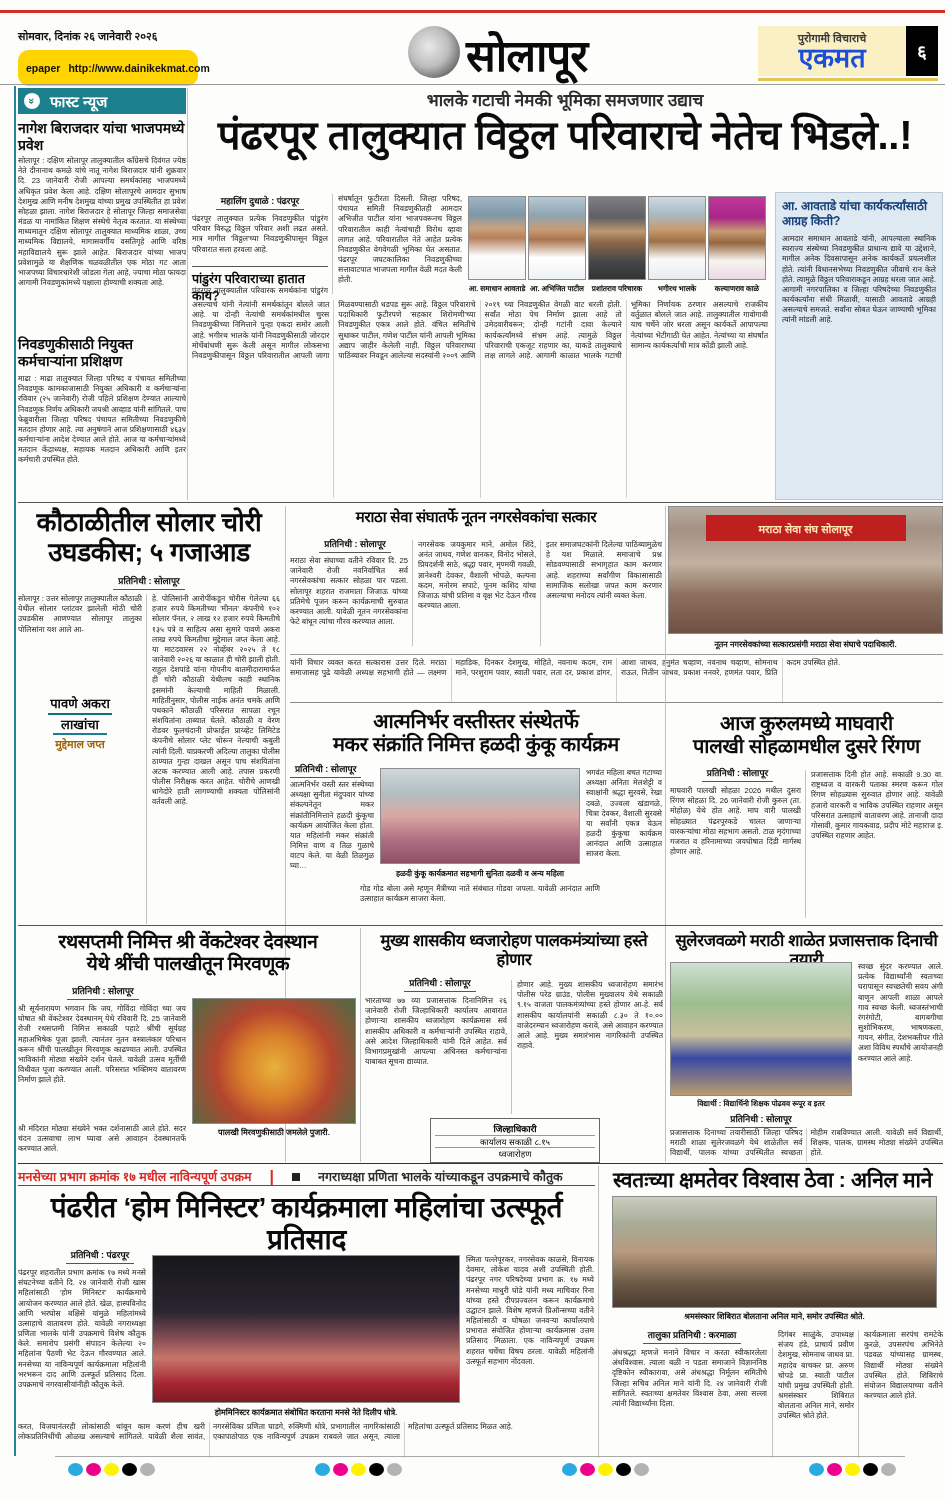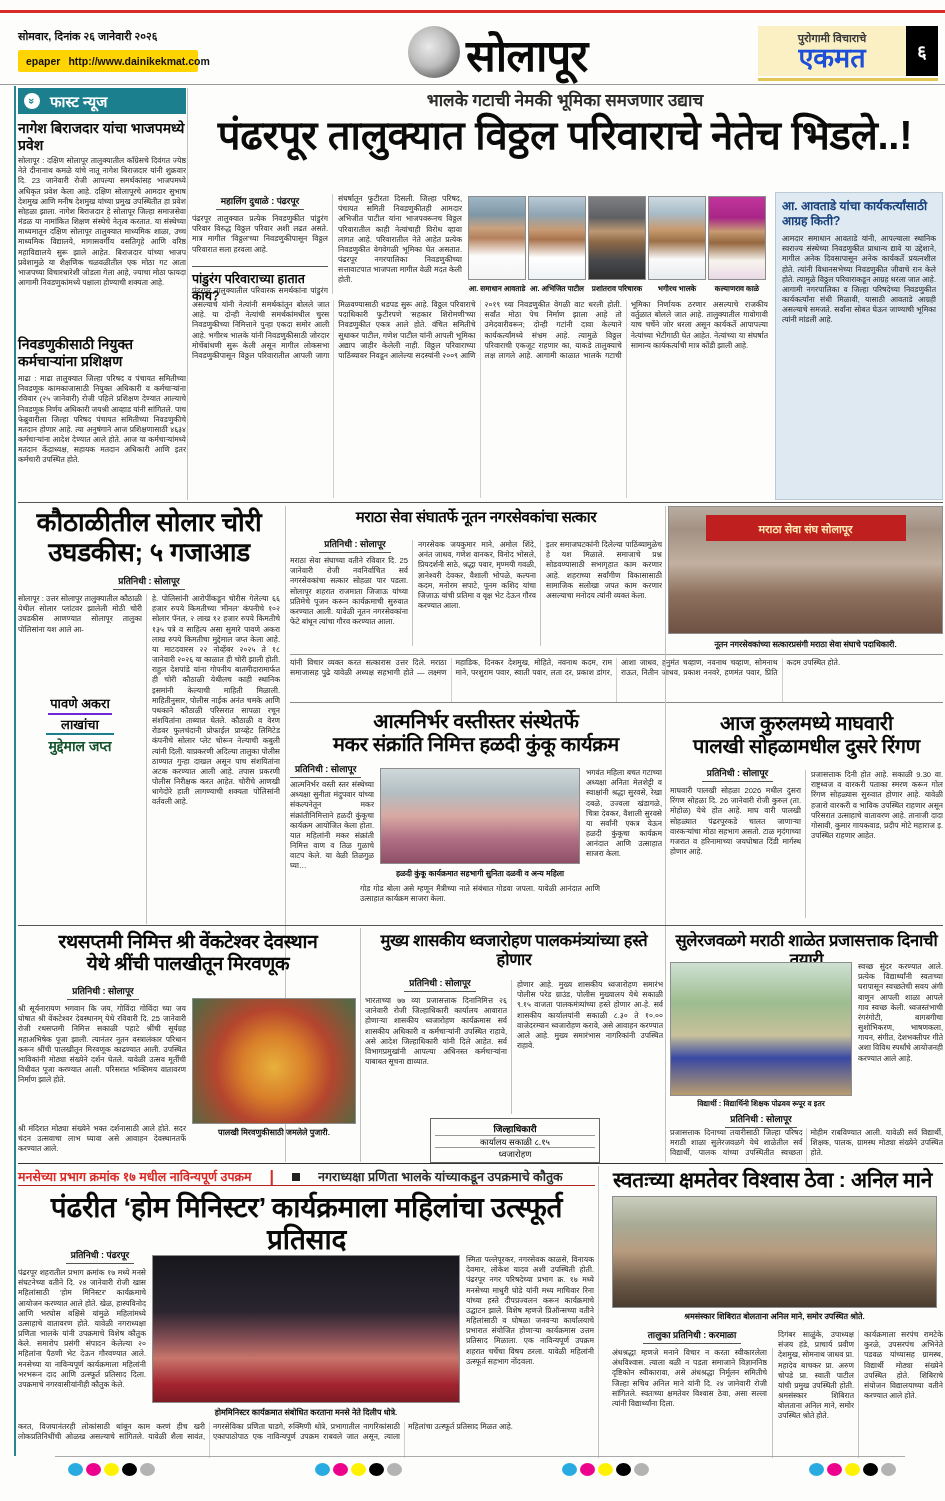--- a/index.html
+++ b/index.html
@@ -30,21 +30,21 @@
 </head>
 <body>
 
 <div class="page">
 
   <div class="abs" style="left:0;top:10px;width:945px;height:3px;background:#d92b27;"></div>
   <div class="abs" style="left:14px;top:86px;width:2px;height:1370px;background:#2a8496;"></div>
 
   <div class="abs" style="left:18px;top:28px;font-size:11px;font-weight:bold;color:#111;">सोमवार, दिनांक २६ जानेवारी २०२६</div>
 
-  <div class="abs" style="left:18px;top:50px;width:180px;height:22px;background:#ffd400;border-radius:2px;display:flex;align-items:center;padding:4px 8px;box-sizing:border-box;">
+  <div class="abs" style="left:18px;top:50px;width:180px;height:22px;background:#ffd400;border-radius:11px;display:flex;align-items:center;padding:18px 8px;box-sizing:border-box;">
     <span style="font-size:10.5px;font-weight:bold;color:#111;">epaper</span>
     <span style="width:10px;height:10px;border-radius:50%;background:#d92b27;display:inline-block;margin:0 4px;"></span>
     <span style="font-size:10.5px;font-weight:bold;color:#111;">http://www.dainikekmat.com</span>
   </div>
 
   <div class="abs" style="left:408px;top:26px;width:52px;height:52px;border-radius:50%;background:radial-gradient(circle at 40% 40%,#e9e9e9 0%,#bdbdbd 45%,#6e6e6e 75%,#3c3c3c 100%);"></div>
   <div class="abs" style="left:466px;top:24px;font-size:44px;font-weight:900;color:#0a0a0a;letter-spacing:-1px;">सोलापूर</div>
 
   <div class="abs" style="left:758px;top:26px;width:148px;height:50px;background:#fbf0c4;text-align:center;box-sizing:border-box;padding-top:4px;">
     <div style="font-size:11px;font-weight:bold;color:#3a3a3a;">पुरोगामी विचाराचे</div>
@@ -66,21 +66,21 @@
   <div class="abs body-txt" style="left:18px;top:156px;width:168px;height:176px;">सोलापूर : दक्षिण सोलापूर तालुक्यातील काँग्रेसचे दिवंगत ज्येष्ठ नेते दीनानाथ कमळे यांचे नातू नागेश बिराजदार यांनी शुक्रवार दि. 23 जानेवारी रोजी आपल्या समर्थकांसह भाजपमध्ये अधिकृत प्रवेश केला आहे. दक्षिण सोलापूरचे आमदार सुभाष देशमुख आणि मनीष देशमुख यांच्या प्रमुख उपस्थितीत हा प्रवेश सोहळा झाला. नागेश बिराजदार हे सोलापूर जिल्हा समाजसेवा मंडळ या नामांकित शिक्षण संस्थेचे नेतृत्व करतात. या संस्थेच्या माध्यमातून दक्षिण सोलापूर तालुक्यात माध्यमिक शाळा, उच्च माध्यमिक विद्यालये, मागासवर्गीय वसतिगृहे आणि वरिष्ठ महाविद्यालये सुरू झाले आहेत. बिराजदार यांच्या भाजप प्रवेशामुळे या शैक्षणिक चळवळीतील एक मोठा गट आता भाजपच्या विचारधारेशी जोडला गेला आहे, ज्याचा मोठा फायदा आगामी निवडणुकांमध्ये पक्षाला होण्याची शक्यता आहे.</div>
   <div class="abs" style="left:18px;top:336px;width:168px;font-size:14px;font-weight:bold;line-height:1.2;color:#0b0b0b;">निवडणुकीसाठी नियुक्त कर्मचाऱ्यांना प्रशिक्षण</div>
   <div class="abs body-txt" style="left:18px;top:374px;width:168px;height:124px;">माढा : माढा तालुक्यात जिल्हा परिषद व पंचायत समितीच्या निवडणूक कामकाजासाठी नियुक्त अधिकारी व कर्मचाऱ्यांना रविवार (२५ जानेवारी) रोजी पहिले प्रशिक्षण देण्यात आल्याचे निवडणूक निर्णय अधिकारी जयश्री आव्हाड यांनी सांगितले. पाच फेब्रुवारीला जिल्हा परिषद पंचायत समितीच्या निवडणुकीचे मतदान होणार आहे. त्या अनुषंगाने आज प्रशिक्षणासाठी ४६३४ कर्मचाऱ्यांना आदेश देण्यात आले होते. आज या कर्मचाऱ्यांमध्ये मतदान केंद्राध्यक्ष, सहायक मतदान अधिकारी आणि इतर कर्मचारी उपस्थित होते.</div>
   <div class="abs vrule" style="left:187px;top:88px;height:412px;"></div>
 
   <div class="abs byline" style="left:192px;top:194px;width:136px;"><span>महालिंग दुधाळे : पंढरपूर</span></div>
   <div class="abs body-txt" style="left:192px;top:214px;width:136px;height:50px;">पंढरपूर तालुक्यात प्रत्येक निवडणुकीत पांडुरंग परिवार विरुद्ध विठ्ठल परिवार अशी लढत असते. मात्र मागील 'विठ्ठल'च्या निवडणुकीपासून विठ्ठल परिवारात सला हरवला आहे.</div>
   <div class="abs subhead" style="left:192px;top:266px;width:136px;border-top:1px solid #555;padding-top:3px;">पांडुरंग परिवाराच्या हातात काय?</div>
   <div class="abs body-txt" style="left:192px;top:286px;width:136px;height:10px;">पंढरपूर तालुक्यातील परिवारक समर्थकांना पांडुरंग परिवाराची साथ मिळणार का, हा प्रश्न चर्चेत असून प्रत्येक गटाने आपली भूमिका अद्याप स्पष्ट केलेली नाही.</div>
   <div class="abs vrule" style="left:332px;top:194px;height:100px;"></div>
-  <div class="abs body-txt" style="left:338px;top:194px;width:124px;height:100px;">संघर्षातून फुटीरता दिसली. जिल्हा परिषद, पंचायत समिती निवडणुकीतही आमदार अभिजीत पाटील यांना भाजपवरूनच विठ्ठल परिवारातील काही नेत्यांचाही विरोध व्हावा लागत आहे. परिवारातील नेते आहेत प्रत्येक निवडणुकीत वेगवेगळी भूमिका घेत असतात. पंढरपूर नगरपालिका निवडणुकीच्या सत्तावाटपात भाजपला मागील वेळी मदत केली होती.</div>
+  <div class="abs body-txt" style="left:338px;top:194px;width:124px;height:100px;">संघर्षातून फुटीरता दिसली. जिल्हा परिषद, पंचायत समिती निवडणुकीतही आमदार अभिजीत पाटील यांना भाजपवरूनच विठ्ठल परिवारातील काही नेत्यांचाही विरोध व्हावा लागत आहे. परिवारातील नेते आहेत प्रत्येक निवडणुकीत वेगवेगळी भूमिका घेत असतात. पंढरपूर जघटकालिका निवडणुकीच्या सत्तावाटपात भाजपला मागील वेळी मदत केली होती.</div>
 
   <div class="abs" style="left:468px;top:196px;display:flex;gap:2px;">
     <div class="portrait p1"></div>
     <div class="portrait p2"></div>
     <div class="portrait p3"></div>
     <div class="portrait p4"></div>
     <div class="portrait p5"></div>
   </div>
   <div class="abs caption" style="left:468px;top:283px;width:58px;font-size:7.3px;">आ. समाधान आवताडे</div>
   <div class="abs caption" style="left:528px;top:283px;width:58px;font-size:7.3px;">आ. अभिजित पाटील</div>
@@ -94,23 +94,23 @@
   </div>
 
   <div class="abs body-txt cols4" style="left:192px;top:300px;width:576px;height:198px;">असल्याचे यांनी नेत्यांनी समर्थकांतून बोलले जात आहे. या दोन्ही नेत्यांची समर्थकांमधील चुरस निवडणुकीच्या निमित्ताने पुन्हा एकदा समोर आली आहे. भगीरथ भालके यांनी निवडणुकीसाठी जोरदार मोर्चेबांधणी सुरू केली असून मागील लोकसभा निवडणुकीपासून विठ्ठल परिवारातील आपली जागा मिळवण्यासाठी धडपड सुरू आहे. विठ्ठल परिवाराचे पदाधिकारी फुटीरपणे 'सहकार शिरोमणी'च्या निवडणुकीत एकत्र आले होते. वंचित समितीचे सुधाकर पाटील, गणेश पाटील यांनी आपली भूमिका अद्याप जाहीर केलेली नाही. विठ्ठल परिवाराच्या पाठिंब्यावर निवडून आलेल्या सदस्यांनी २००९ आणि २०१९ च्या निवडणुकीत वेगळी वाट धरली होती. सर्वांत मोठा पेच निर्माण झाला आहे तो उमेदवारीवरून; दोन्ही गटांनी दावा केल्याने कार्यकर्त्यांमध्ये संभ्रम आहे. त्यामुळे विठ्ठल परिवाराची एकजूट राहणार का, याकडे तालुक्याचे लक्ष लागले आहे. आगामी काळात भालके गटाची भूमिका निर्णायक ठरणार असल्याचे राजकीय वर्तुळात बोलले जात आहे. तालुक्यातील गावोगावी याच चर्चेने जोर धरला असून कार्यकर्ते आपापल्या नेत्यांच्या भेटीगाठी घेत आहेत. नेत्यांच्या या संघर्षात सामान्य कार्यकर्त्याची मात्र कोंडी झाली आहे.</div>
 
   <div class="abs hrule" style="left:18px;top:502px;width:925px;"></div>
 
   <div class="abs headline" style="left:18px;top:508px;width:262px;font-size:26px;">कौठाळीतील सोलार चोरी उघडकीस; ५ गजाआड</div>
   <div class="abs byline" style="left:18px;top:574px;width:262px;"><span>प्रतिनिधी : सोलापूर</span></div>
   <div class="abs body-txt" style="left:18px;top:594px;width:124px;height:96px;">सोलापूर : उत्तर सोलापूर तालुक्यातील कौठाळी येथील सोलार प्लांटवर झालेली मोठी चोरी उघडकीस आणण्यात सोलापूर तालुका पोलिसांना यश आले आ-</div>
   <div class="abs" style="left:24px;top:694px;width:112px;text-align:center;">
-    <div style="font-size:13px;font-weight:bold;color:#0b0b0b;border-bottom:2px solid #6d28d9;display:inline-block;padding:0 2px 1px;">पावणे अकरा</div>
+    <div style="font-size:13px;font-weight:bold;color:#0b0b0b;border-bottom:2px solid #0f766e;display:inline-block;padding:0 2px 1px;">पावणे अकरा</div>
     <div style="font-size:13px;font-weight:bold;color:#0b0b0b;">लाखांचा</div>
-    <div style="font-size:14px;font-weight:bold;color:#14532d;border-top:2px solid #1b7f8e;display:inline-block;padding:1px 2px 0;">मुद्देमाल जप्त</div>
+    <div style="font-size:11px;font-weight:bold;color:#a16207;border-top:2px solid #1b7f8e;display:inline-block;padding:1px 2px 0;">मुद्देमाल जप्त</div>
   </div>
   <div class="abs vrule" style="left:146px;top:594px;height:330px;"></div>
   <div class="abs body-txt" style="left:152px;top:594px;width:128px;height:330px;">हे. पोलिसांनी आरोपींकडून चोरीस गेलेल्या ६६ हजार रुपये किमतीच्या 'मीनल' कंपनीचे १०२ सोलार पॅनल, २ लाख १२ हजार रुपये किमतीचे १३५ पत्रे व साहित्य असा सुमारे पावणे अकरा लाख रुपये किमतीचा मुद्देमाल जप्त केला आहे. या माटदवारस २२ नोव्हेंबर २०२५ ते १८ जानेवारी २०२६ या काळात ही चोरी झाली होती. राहुल देशपांडे यांना गोपनीय बातमीदारामार्फत ही चोरी कौठाळी येथीलच काही स्थानिक इसमांनी केल्याची माहिती मिळाली. माहितीनुसार, पोलीस नाईक अनंत चमके आणि पथकाने कौठाळी परिसरात सापळा रचून संशयितांना ताब्यात घेतले. कौठाळी व वेरण रोडवर फुलचंदानी प्रोफाईल प्राय्व्हेट लिमिटेड कंपनीचे सोलार प्लेट चोरून नेल्याची कबुली त्यांनी दिली. याप्रकरणी अदिल्या तालुका पोलीस ठाण्यात गुन्हा दाखल असून पाच संशयितांना अटक करण्यात आली आहे. तपास प्रकरणी पोलीस निरीक्षक करत आहेत. चोरीचे आणखी धागेदोरे हाती लागण्याची शक्यता पोलिसांनी वर्तवली आहे.</div>
   <div class="abs vrule" style="left:285px;top:506px;height:656px;"></div>
 
   <div class="abs headline" style="left:290px;top:508px;width:372px;font-size:15px;">मराठा सेवा संघातर्फे नूतन नगरसेवकांचा सत्कार</div>
   <div class="abs byline" style="left:290px;top:537px;width:130px;"><span>प्रतिनिधी : सोलापूर</span></div>
   <div class="abs body-txt" style="left:290px;top:556px;width:118px;height:90px;">मराठा सेवा संघाच्या वतीने रविवार दि. 25 जानेवारी रोजी नवनिर्वाचित सर्व नगरसेवकांचा सत्कार सोहळा पार पडला. सोलापूर शहरात राजमाता जिजाऊ यांच्या प्रतिमेचे पूजन करून कार्यक्रमाची सुरुवात करण्यात आली. यावेळी नूतन नगरसेवकांना फेटे बांधून त्यांचा गौरव करण्यात आला.</div>
   <div class="abs vrule" style="left:412px;top:540px;height:106px;"></div>
   <div class="abs body-txt" style="left:418px;top:540px;width:118px;height:106px;">नगरसेवक जयकुमार माने, अमोल शिंदे, अनंत जाधव, गणेश वानकर, विनोद भोसले, प्रियदर्शनी साठे, श्रद्धा पवार, मृण्मयी गवळी, ज्ञानेश्वरी देवकर, वैशाली भोपळे, कल्पना कदम, मनोरम सपाटे, पूनम कशिद यांचा जिजाऊ यांची प्रतिमा व वृक्ष भेट देऊन गौरव करण्यात आला.</div>

